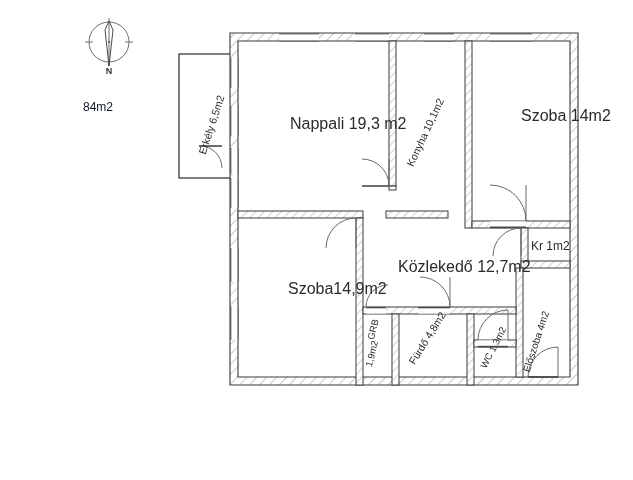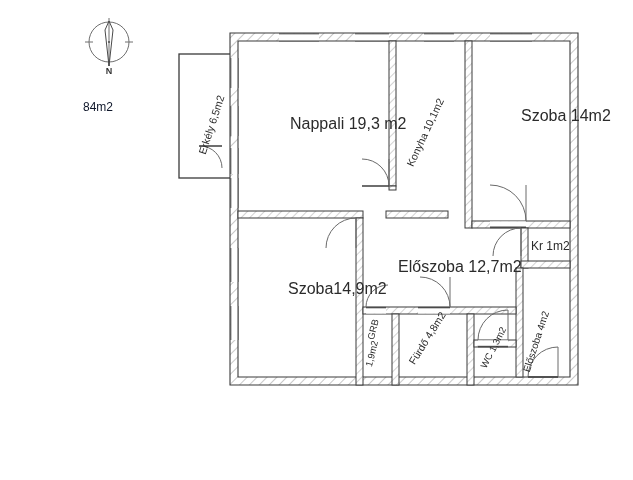--- a/index.html
+++ b/index.html
@@ -255,21 +255,21 @@
       <rect x="230.6" y="178" width="7.6" height="30" fill="#ffffff" stroke="none"></rect>
       <line x1="230.8" y1="178" x2="230.8" y2="208" stroke="#3a3a3a" stroke-width="1"></line>
       <line x1="238" y1="178" x2="238" y2="208" stroke="#3a3a3a" stroke-width="1"></line>
     </g>
   </svg>
 
   <div class="room-label big lbl-nappali">Nappali 19,3 m2</div>
   <div class="room-label lbl-konyha">Konyha 10,1m2</div>
   <div class="room-label big lbl-szoba14">Szoba 14m2</div>
   <div class="room-label big lbl-szoba149">Szoba14,9m2</div>
-  <div class="room-label big lbl-kozlekedo">Előszoba 12,7m2</div>
+  <div class="room-label big lbl-kozlekedo">Közlekedő 12,7m2</div>
   <div class="room-label lbl-furdo">Fürdő 4,8m2</div>
   <div class="room-label lbl-eloszoba">Előszoba 4m2</div>
   <div class="room-label lbl-grb1">GRB</div>
   <div class="room-label lbl-grb2">1,9m2</div>
   <div class="room-label lbl-wc">WC 1,3m2</div>
   <div class="room-label lbl-kr">Kr 1m2</div>
   <div class="room-label lbl-erkely">Erkély 6,5m2</div>
 
 </div>
 

